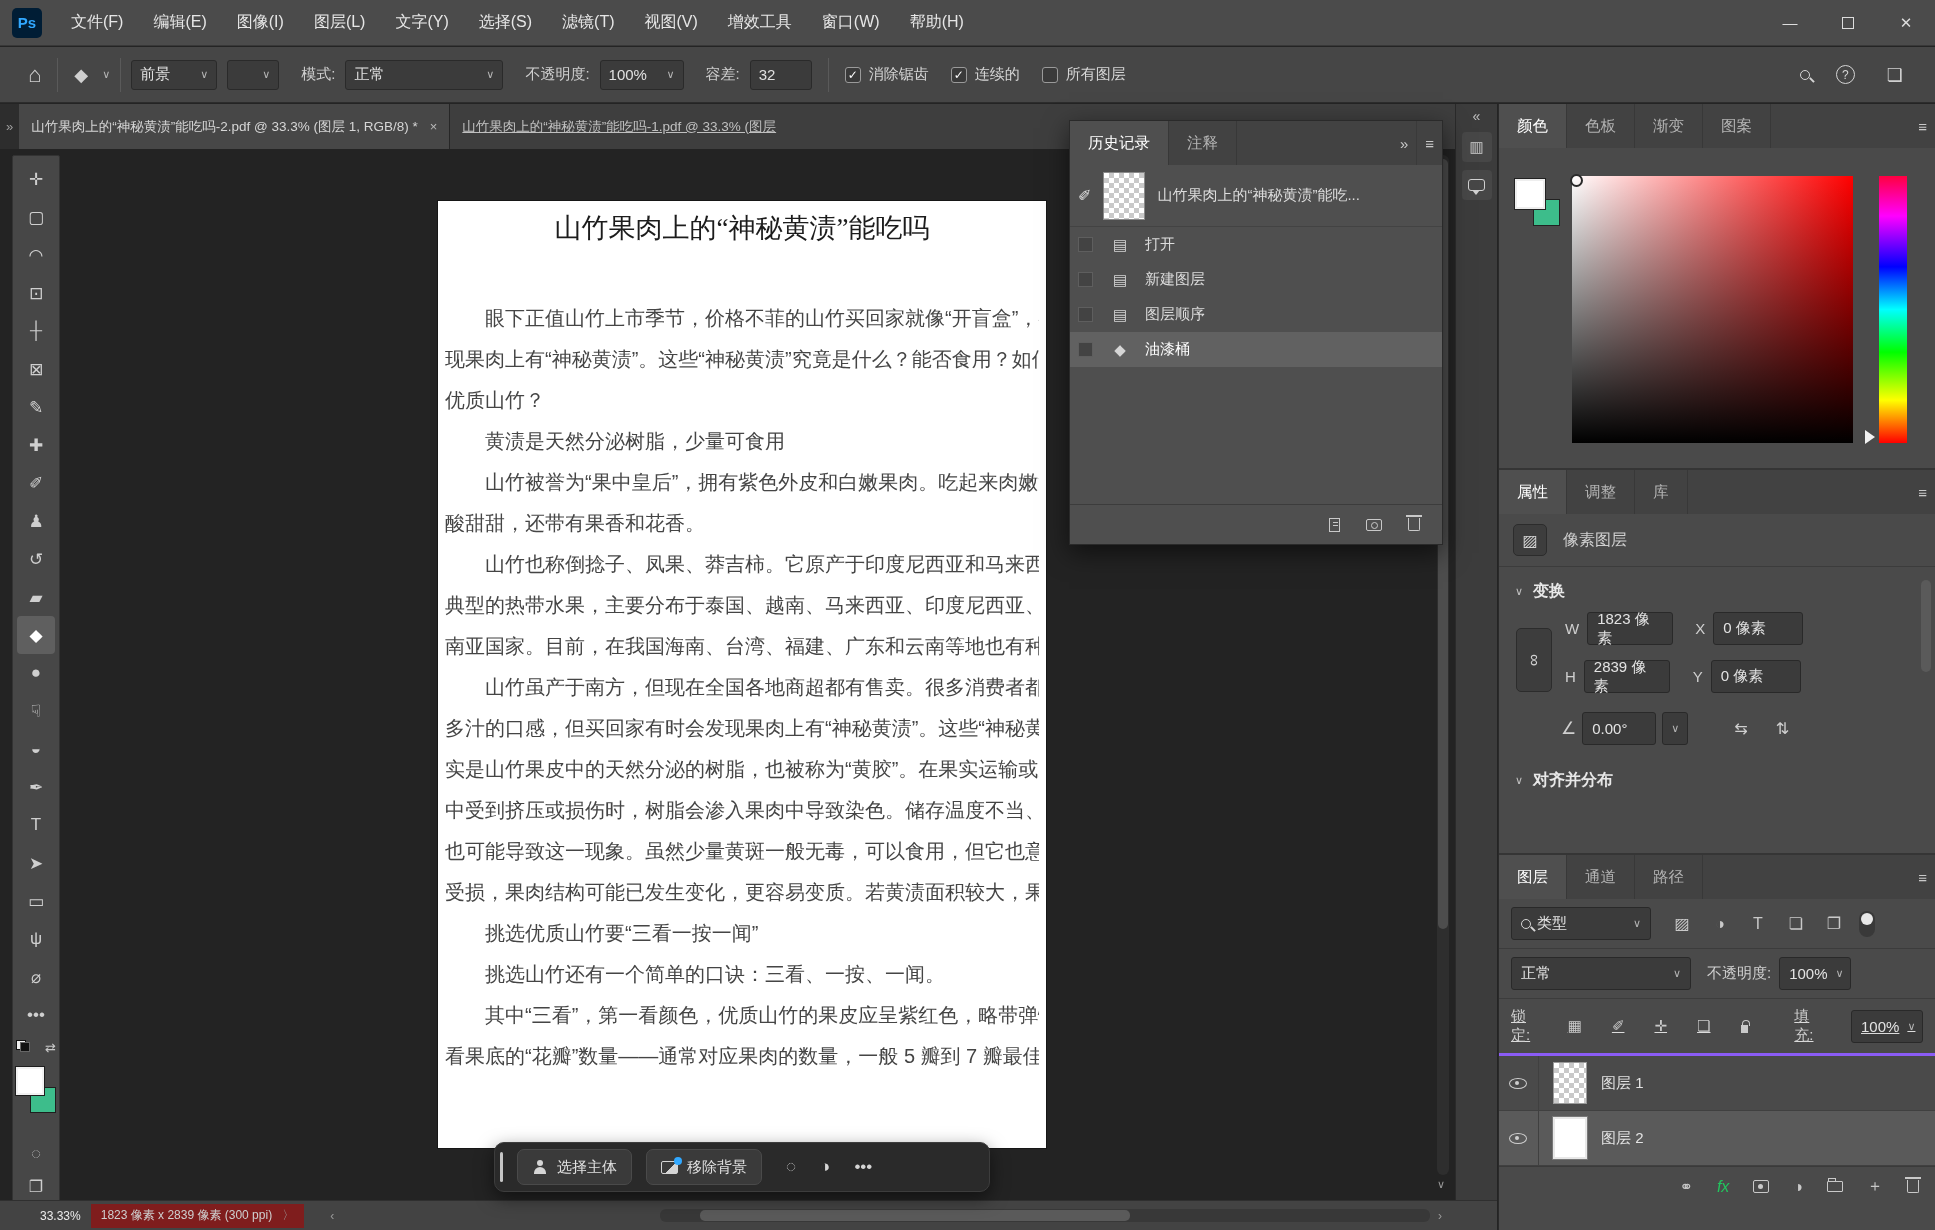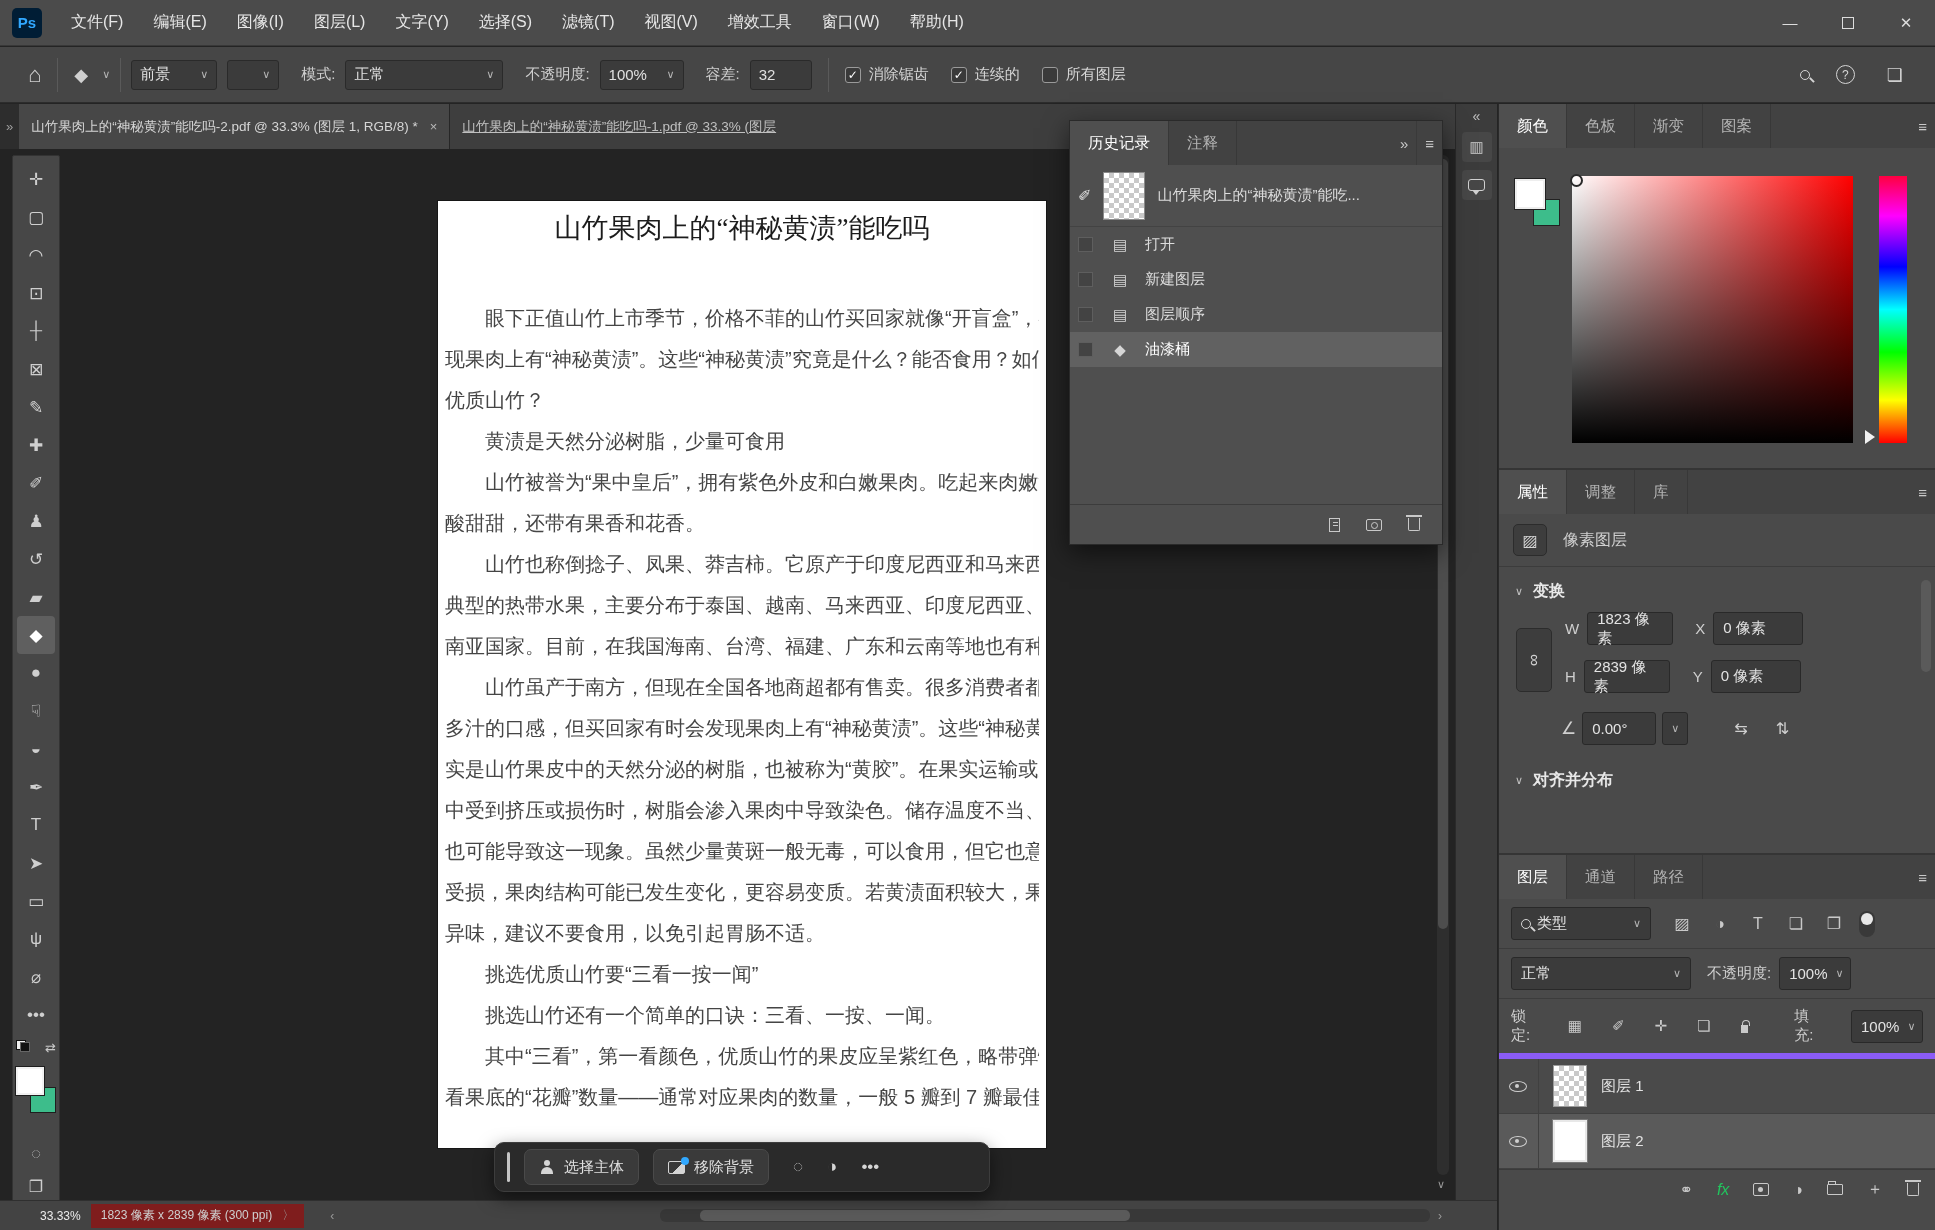--- a/index.html
+++ b/index.html
@@ -117,21 +117,21 @@
   .fx-txt { font-style:italic; font-size:15px; color:#cfcfcf;}
   
   #statusbar { position:absolute; left:0; top:1200px; width:1497px; height:30px; background:#434343;
     border-top:1px solid #2f2f2f; display:flex; align-items:center; color:#d9d9d9; font-size:12px;}
   #statusfield { background:#7f1d1d; height:24px; display:flex; align-items:center; padding:0 10px; margin-left:10px; color:#cfcfcf;}
   #hscroll { position:absolute; left:660px; top:8px; width:770px; height:13px; background:#383838; border-radius:6px;}
   #hscroll .thumb { position:absolute; left:40px; top:1px; width:430px; height:11px; background:#5a5a5a; border-radius:5px;}
   
   #taskbar { position:absolute; left:494px; top:1142px; width:496px; height:50px; background:#2a2a2a;
     border:1px solid #3d3d3d; border-radius:10px; box-shadow:0 6px 18px rgba(0,0,0,.5); z-index:50;
-    display:flex; align-items:center; padding:0 12px; gap:14px; color:#e0e0e0;}
+    display:flex; align-items:center; padding:0 5px; gap:14px; color:#e0e0e0;}
   #taskbar .grip { width:3px; height:30px; background:#e0e0e0; border-radius:2px; opacity:.85;}
   .tb-btn { height:36px; background:#3a3a3a; border:1px solid #4a4a4a; border-radius:7px;
     display:flex; align-items:center; gap:9px; padding:0 14px; font-size:15px;}
   .tb-icon { color:#d5d5d5; font-size:17px; }
   
   .i-eye { position:relative; width:18px; height:11px; border:1.6px solid #cfcfcf; border-radius:50%; display:inline-block;}
   .i-eye:after { content:""; position:absolute; left:5px; top:2.2px; width:4px; height:4px; border-radius:50%; background:#cfcfcf;}
   .i-lock { position:relative; width:10px; height:8px; background:#c9c9c9; display:inline-block; margin-top:5px;}
   .i-lock:before { content:""; position:absolute; left:1px; top:-5px; width:6px; height:5px;
     border:1.6px solid #c9c9c9; border-bottom:none; border-radius:4px 4px 0 0;}
@@ -265,21 +265,20 @@
         <div class="tline">酸甜甜，还带有果香和花香。</div>
         <div class="tline">　　山竹也称倒捻子、凤果、莽吉柿。它原产于印度尼西亚和马来西亚，是一种</div>
         <div class="tline">典型的热带水果，主要分布于泰国、越南、马来西亚、印度尼西亚、菲律宾等东</div>
         <div class="tline">南亚国家。目前，在我国海南、台湾、福建、广东和云南等地也有种植。</div>
         <div class="tline">　　山竹虽产于南方，但现在全国各地商超都有售卖。很多消费者都喜爱它甜软</div>
         <div class="tline">多汁的口感，但买回家有时会发现果肉上有“神秘黄渍”。这些“神秘黄渍”其</div>
         <div class="tline">实是山竹果皮中的天然分泌的树脂，也被称为“黄胶”。在果实运输或采摘过程</div>
         <div class="tline">中受到挤压或损伤时，树脂会渗入果肉中导致染色。储存温度不当、成熟度不足</div>
         <div class="tline">也可能导致这一现象。虽然少量黄斑一般无毒，可以食用，但它也意味着果实曾</div>
         <div class="tline">受损，果肉结构可能已发生变化，更容易变质。若黄渍面积较大，果肉变硬、有</div>
-        <div class="tline">异味，建议不要食用，以免引起胃肠不适。</div>
         <div class="tline">　　挑选优质山竹要“三看一按一闻”</div>
         <div class="tline">　　挑选山竹还有一个简单的口诀：三看、一按、一闻。</div>
         <div class="tline">　　其中“三看”，第一看颜色，优质山竹的果皮应呈紫红色，略带弹性。第二</div>
         <div class="tline">看果底的“花瓣”数量——通常对应果肉的数量，一般 5 瓣到 7 瓣最佳，瓣数</div>
     </div>
   </div>
 </div>
 
 <div id="vscroll">
     <div class="thumb"></div>
@@ -513,21 +512,21 @@
       <div class="pfield" style="width:180px; justify-content:space-between;">
         <span>正常</span>
         <span class="chev">∨</span>
       </div>
       <span class="plabel" style="margin-left:8px;">不透明度:</span>
       <div class="pfield" style="width:72px; justify-content:space-between;">
         <span>100%</span>
         <span class="chev">∨</span>
       </div>
     </div>
-    <div class="prop-row" style="padding:8px 12px; gap:30px; border-bottom:6px solid #8b5cf6;">
+    <div class="prop-row" style="padding:8px 12px; gap:30px; border-bottom:3px solid #8b5cf6;text-decoration:underline;">
       <span class="plabel">锁定:</span>
       <span style="color:#c9c9c9; font-size:15px;">▦</span>
         <span style="color:#c9c9c9; font-size:15px;">✐</span>
         <span style="color:#c9c9c9; font-size:15px;">✛</span>
         <span style="color:#c9c9c9; font-size:15px;">❏</span>
         <span style="color:#c9c9c9; font-size:15px;" class="i-lock"></span>
       <span class="plabel" style="margin-left:16px;">填充:</span>
       <div class="pfield" style="width:72px; justify-content:space-between;">
         <span>100%</span>
         <span class="chev">∨</span>

